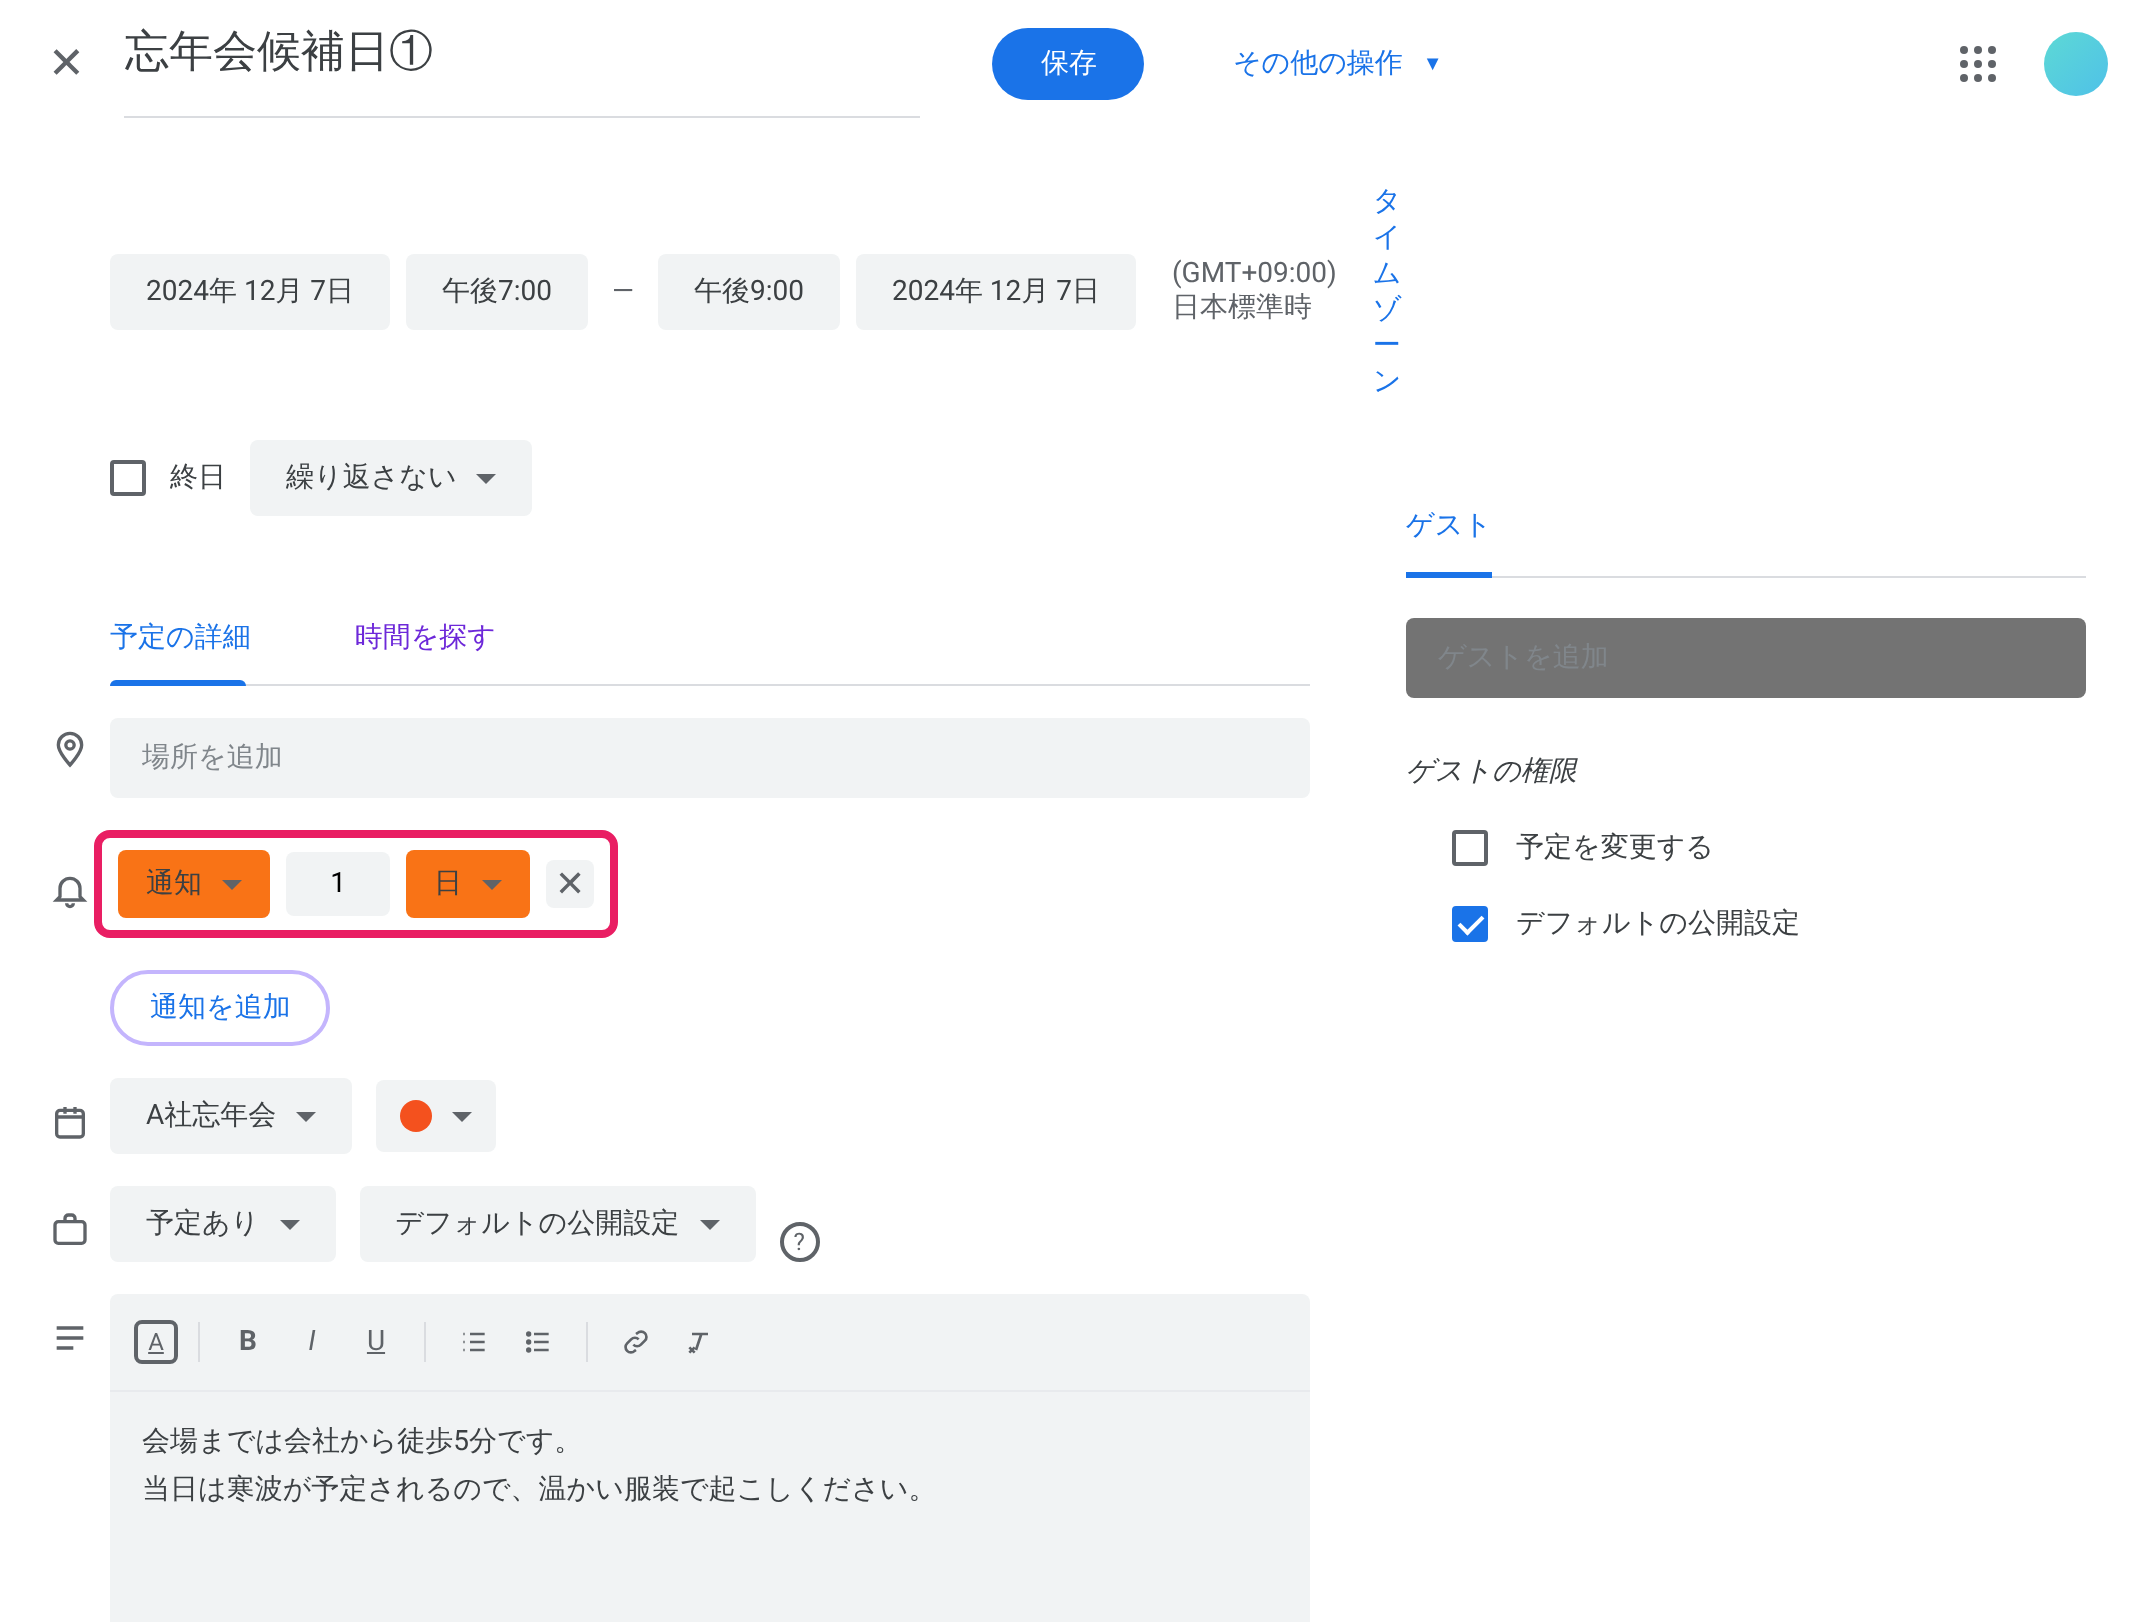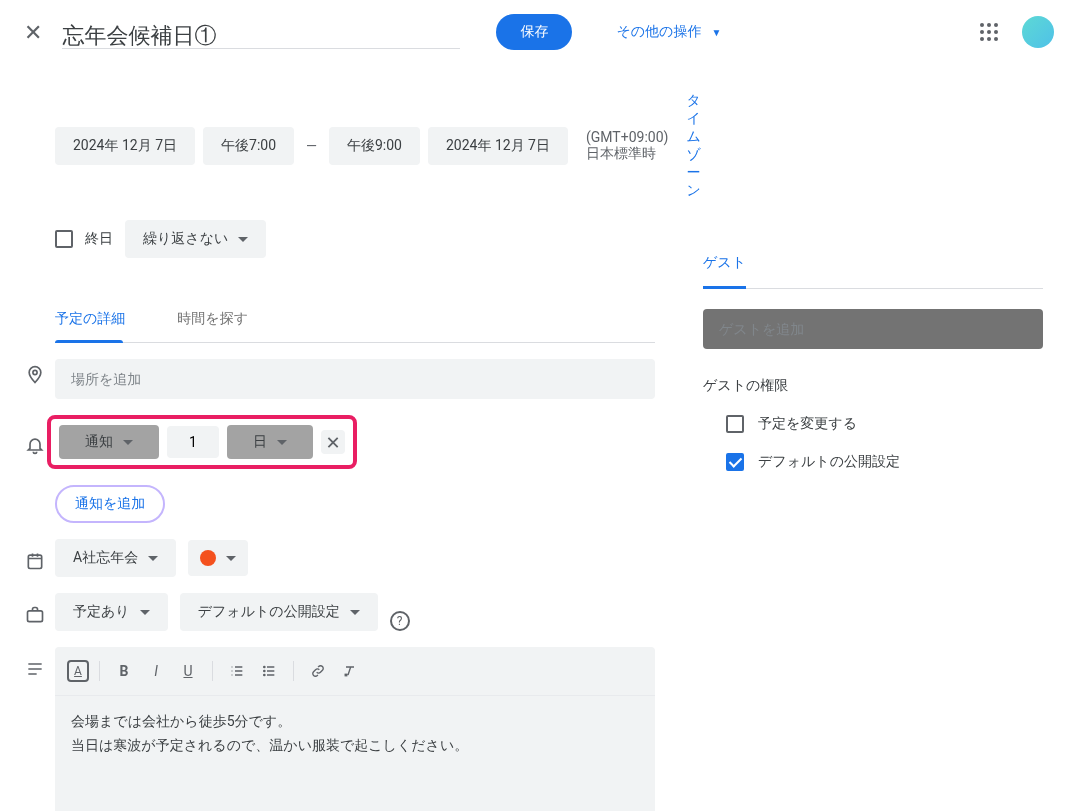--- a/index.html
+++ b/index.html
@@ -1,21 +1,21 @@
 <!DOCTYPE html>
 <html><head>
   <meta charset="utf-8">
   <style>
     * { box-sizing: border-box; margin: 0; padding: 0; font-family: 'Google Sans', Roboto, Arial, sans-serif; }
     body { background: #fff; width: 1070px; height: 811px; overflow: hidden; font-size: 14px; color: #3c4043; }
     
     
     .header { display: flex; align-items: center; padding: 8px 16px 8px 24px; height: 64px; }
     .close-x { font-size: 22px; color: #5f6368; cursor: pointer; margin-right: 20px; }
-    .title-input { border: none; border-bottom: 1px solid #dadce0; font-size: 22px; padding: 8px 0 0 0; width: 398px; outline: none; color: #3c4043; }
+    .title-input { border: none; border-bottom: 1px solid #dadce0; font-size: 22px; padding: 8px 0 20px 0; width: 398px; outline: none; color: #3c4043; }
     .save-btn { background: #1a73e8; color: #fff; border: none; border-radius: 18px; padding: 9px 24px; font-size: 14px; font-weight: 500; cursor: pointer; margin-left: 36px; }
     .more-actions { color: #1a73e8; font-size: 14px; margin-left: 44px; cursor: pointer; display: flex; align-items: center; }
     .more-actions .tri { margin-left: 10px; font-size: 10px; }
     .spacer { flex: 1; }
     .apps-icon { cursor: pointer; margin-right: 24px; display: grid; grid-template-columns: repeat(3,4px); grid-gap: 3px; }
     .apps-icon span { width: 4px; height: 4px; background: #5f6368; border-radius: 50%; }
     .avatar { width: 32px; height: 32px; border-radius: 50%; background: linear-gradient(135deg,#5dd9d5,#4fc1e8); cursor: pointer; }
     
     .content-wrap { display: flex; padding-left: 55px; }
     .main-col { width: 600px; }
@@ -29,38 +29,38 @@
     
     
     .allday-row { display: flex; align-items: center; gap: 12px; margin-top: 20px; }
     .checkbox { width: 18px; height: 18px; border: 2px solid #5f6368; border-radius: 2px; cursor: pointer; flex-shrink: 0; }
     .allday-label { font-size: 14px; color: #3c4043; }
     .chip-drop { display: flex; align-items: center; }
     .caret { width: 0; height: 0; border-left: 5px solid transparent; border-right: 5px solid transparent; border-top: 5px solid #5f6368; margin-left: 10px; }
     
     
     .tabs { display: flex; border-bottom: 1px solid #dadce0; margin-top: 40px; position: relative; }
-    .tab { padding: 12px 16px 14px 0; margin-right: 36px; font-size: 14px; cursor: pointer; color: #737373; }
+    .tab { padding: 12px 16px 14px 0; margin-right: 36px; font-size: 14px; cursor: pointer; color: #6d28d9; }
     .tab.active { color: #1a73e8; position: relative; }
     .tab.active::after { content: ""; position: absolute; left: 0; right: 18px; bottom: -1px; height: 3px; background: #1a73e8; border-radius: 3px 3px 0 0; }
     
     
     .section-block { display: flex; align-items: flex-start; margin-left: -40px; }
     .section-icon { width: 40px; display: flex; align-items: center; justify-content: center; flex-shrink: 0; padding-top: 12px; }
     .section-body { flex: 1; padding-top: 0; }
     
     .row-item { padding: 12px 0; font-size: 14px; color: #3c4043; }
     .row-hover { cursor: pointer; }
     
     .location-input { background: #f1f3f4; border: none; border-radius: 4px; padding: 12px 16px; width: 100%; font-size: 14px; color: #3c4043; outline: none; }
     .location-input::placeholder { color: #80868b; }
     
     
     .notif-wrap { border: 4px solid #e91e63; border-radius: 8px; padding: 6px 8px; margin-left: -8px; display: inline-flex; align-items: center; gap: 8px; }
-    .notif-chip { background: #a3a3a3; border-radius: 4px; padding: 8px 26px; display: flex; align-items: center; font-size: 14px; }
+    .notif-chip { background: #f97316; border-radius: 4px; padding: 8px 14px; display: flex; align-items: center; font-size: 14px; }
     .notif-num { background: #f1f3f4; border-radius: 4px; padding: 8px 0; width: 52px; text-align: center; font-size: 14px; border: none; outline: none; }
     .notif-close { width: 24px; height: 24px; display: flex; align-items: center; justify-content: center; color: #5f6368; cursor: pointer; font-size: 18px; background: #f1f3f4; border-radius: 4px; padding: 8px; }
     
     .add-notif-btn { border: 2px solid #c4b5fd; color: #1a73e8; border-radius: 20px; padding: 8px 18px; font-size: 14px; background: #fff; cursor: pointer; display: inline-block; margin-top: 16px; }
     
     .cal-row { display: flex; align-items: center; gap: 12px; }
     .color-dot { width: 16px; height: 16px; border-radius: 50%; background: #f4511e; }
     .color-pk { display: flex; align-items: center; background: #f1f3f4; border-radius: 4px; padding: 10px 12px; cursor: pointer; }
     
     .busy-row { display: flex; align-items: flex-end; gap: 12px; }
@@ -73,21 +73,21 @@
     .tool-btn.boxed { border: 2px solid #5f6368; border-radius: 4px; font-size: 12px; width: 22px; height: 22px; }
     .tool-sep { width: 1px; height: 20px; background: #dadce0; margin: 0 6px; }
     .desc-body { padding: 14px 16px; font-size: 14px; color: #3c4043; line-height: 1.7; }
     
     
     .right-col { margin-left: 48px; width: 340px; padding-top: 28px; }
     .guest-header { color: #1a73e8; font-size: 14px; padding-bottom: 14px; border-bottom: 3px solid #1a73e8; display: inline-block; }
     .guest-header-line { border-bottom: 1px solid #dadce0; margin-top: -1px; margin-bottom: 20px; }
     .guest-input { background: #737373; border: none; border-radius: 4px; padding: 12px 16px; width: 100%; font-size: 14px; outline: none; }
     .guest-input::placeholder { color: #80868b; }
-    .guest-perm-title { font-size: 14px; color: #3c4043; margin-top: 28px; margin-bottom: 6px; }
+    .guest-perm-title { font-size: 14px; color: #3c4043; margin-top: 28px; margin-bottom: 6px; font-style: italic; }
     .perm-row { display: flex; align-items: center; gap: 14px; margin-top: 20px; padding-left: 23px; }
     .checkbox.checked { background: #1a73e8; border-color: #1a73e8; position: relative; }
     .checkbox.checked::after { content: ""; position: absolute; left: 4px; top: 0px; width: 5px; height: 10px; border: solid #fff; border-width: 0 2px 2px 0; transform: rotate(45deg); }
     
     
     .i-svg { width: 20px; height: 20px; }
     .meet-icon { width: 20px; height: 16px; position: relative; }
     .meet-icon .m1 { position: absolute; width: 14px; height: 16px; background: linear-gradient(to right,#1a73e8 50%,#34a853 50%); border-radius: 2px; }
     .meet-icon .m2 { position: absolute; right: -2px; top: 3px; width: 0; height: 0; border-top: 5px solid transparent; border-bottom: 5px solid transparent; border-right: 6px solid #fbbc04; }
     

